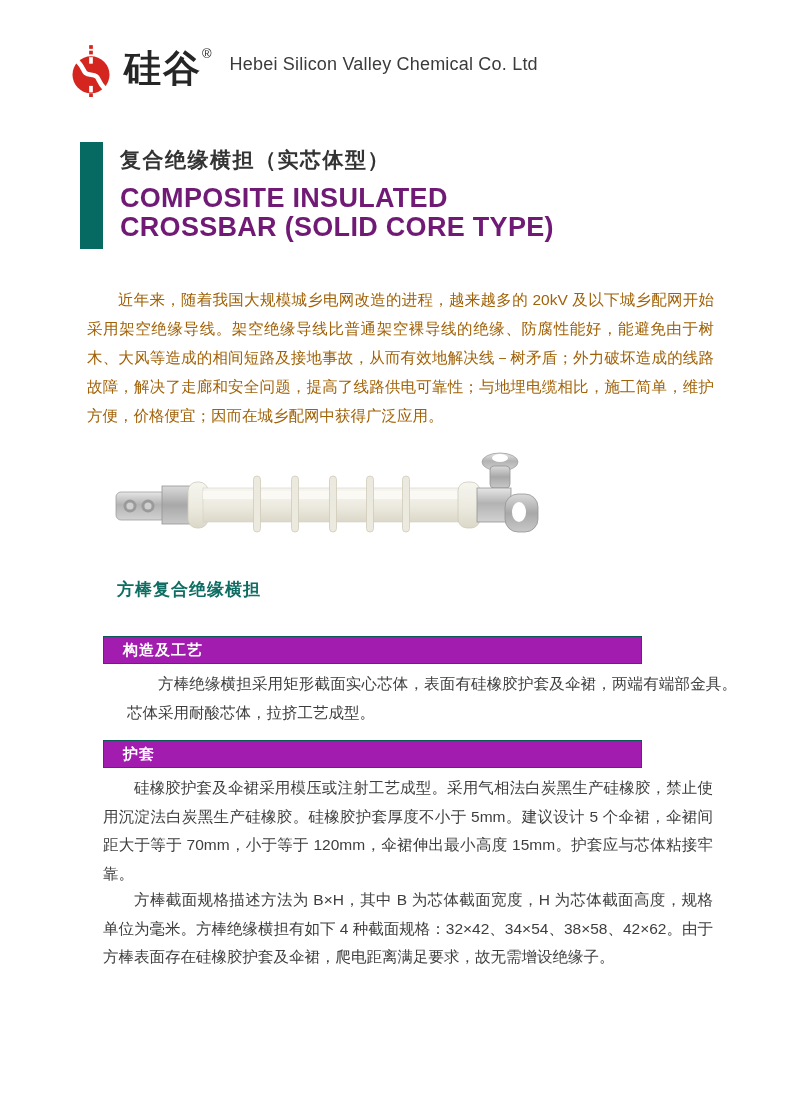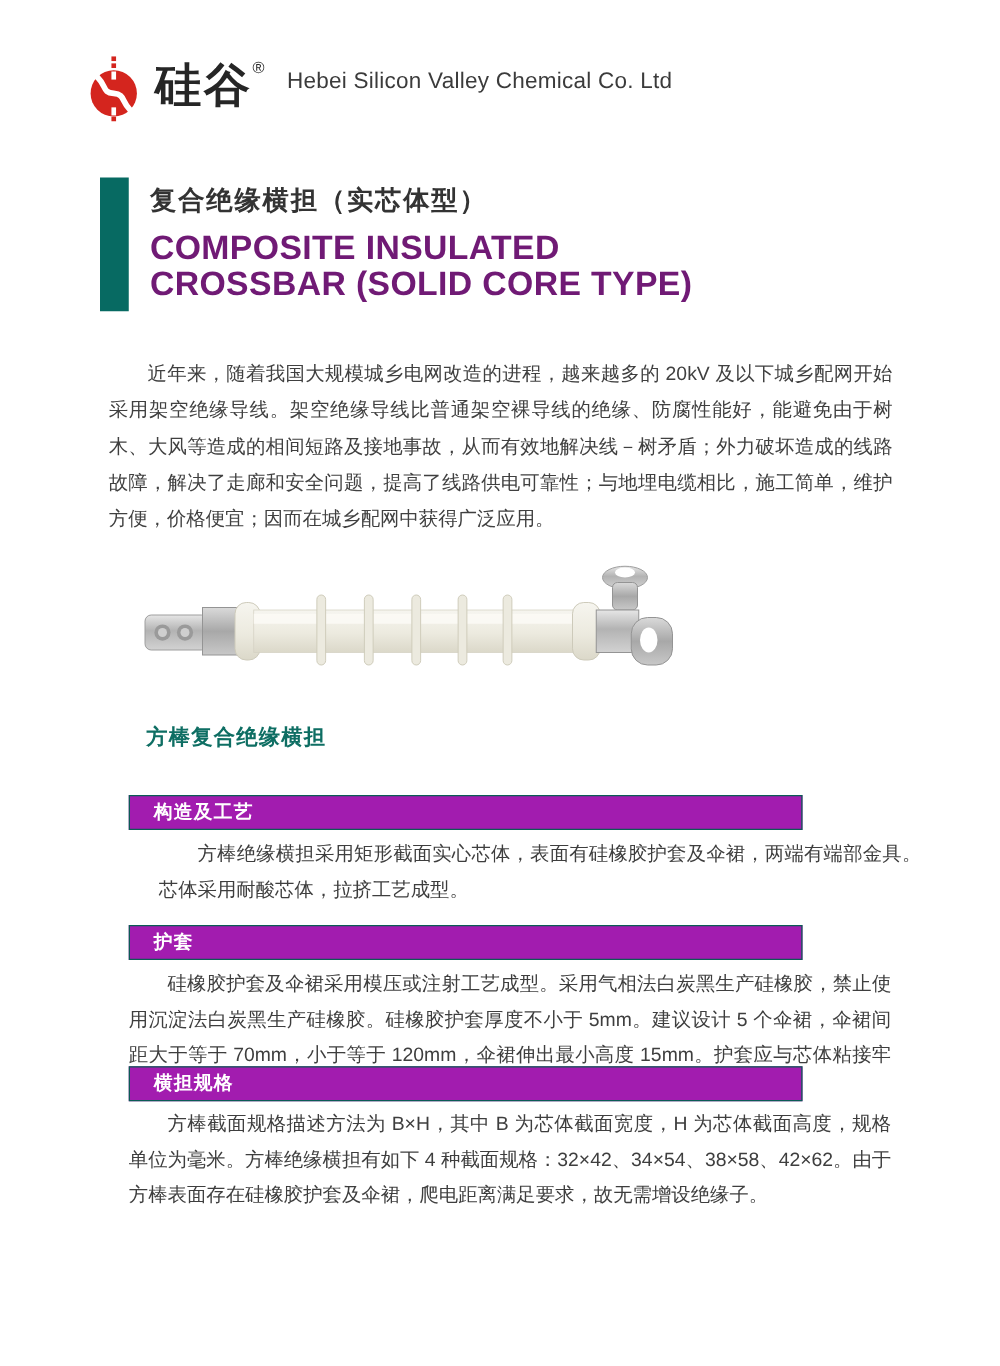--- a/index.html
+++ b/index.html
@@ -13,21 +13,21 @@
   .brand-cn{font-size:37px;font-weight:900;color:#262626;letter-spacing:2px;line-height:50px;}
   .brand-reg{font-size:13px;color:#262626;margin-top:2px;}
   .company-en{font-size:18px;color:#3b3b3b;margin-left:18px;margin-top:10px;letter-spacing:0.2px;}
 
   
   .accent-bar{position:absolute;left:80px;top:142px;width:23px;height:107px;background:#076a62;}
   .title-cn{position:absolute;left:120px;top:146px;font-size:21px;font-weight:bold;color:#333333;letter-spacing:1.5px;}
   .title-en{position:absolute;left:120px;top:184px;font-size:27px;color:#701a75;line-height:29px;letter-spacing:0.3px;font-weight:bold;}
 
   
-  .intro{position:absolute;left:87px;top:285px;width:627px;font-size:15.5px;line-height:29px;color:#404040;text-align:justify;text-indent:2em;}
+  .intro{position:absolute;left:87px;top:285px;width:627px;font-size:15.5px;line-height:29px;color:#a16207;text-align:justify;text-indent:2em;}
 
   
   .figure{position:absolute;left:113px;top:448px;width:435px;height:100px;}
 
   
   .section-title{position:absolute;left:117px;top:578px;font-size:17px;font-weight:bold;color:#0e6e63;letter-spacing:1px;}
   .bar{position:absolute;left:103px;width:539px;height:28px;background:#a21caf;border:1px solid #0b5b55;box-sizing:border-box;color:#ffffff;font-size:15px;font-weight:bold;line-height:26px;padding-left:19px;letter-spacing:1px;}
   .bar1{top:636px;} .bar2{top:740px;} .bar3{top:853px;}
   .sec-p{position:absolute;left:103px;width:610px;font-size:15.5px;line-height:28.5px;color:#3e3e3e;text-align:justify;text-indent:2em;}
   .p1{top:670px;margin-left:24px;} .p2{top:774px;} .p3{top:886px;}
@@ -116,16 +116,15 @@
   </svg>
 
   <div class="section-title">方棒复合绝缘横担</div>
 
   <div class="bar bar1">构造及工艺</div>
   <div class="sec-p p1">方棒绝缘横担采用矩形截面实心芯体，表面有硅橡胶护套及伞裙，两端有端部金具。芯体采用耐酸芯体，拉挤工艺成型。</div>
 
   <div class="bar bar2">护套</div>
   <div class="sec-p p2">硅橡胶护套及伞裙采用模压或注射工艺成型。采用气相法白炭黑生产硅橡胶，禁止使用沉淀法白炭黑生产硅橡胶。硅橡胶护套厚度不小于 5mm。建议设计 5 个伞裙，伞裙间距大于等于 70mm，小于等于 120mm，伞裙伸出最小高度 15mm。护套应与芯体粘接牢靠。</div>
 
-  <div class="bar bar3">横担规格</div>
   <div class="sec-p p3">方棒截面规格描述方法为 B×H，其中 B 为芯体截面宽度，H 为芯体截面高度，规格单位为毫米。方棒绝缘横担有如下 4 种截面规格：32×42、34×54、38×58、42×62。由于方棒表面存在硅橡胶护套及伞裙，爬电距离满足要求，故无需增设绝缘子。</div>
 
 </div>
 
 </body></html>

